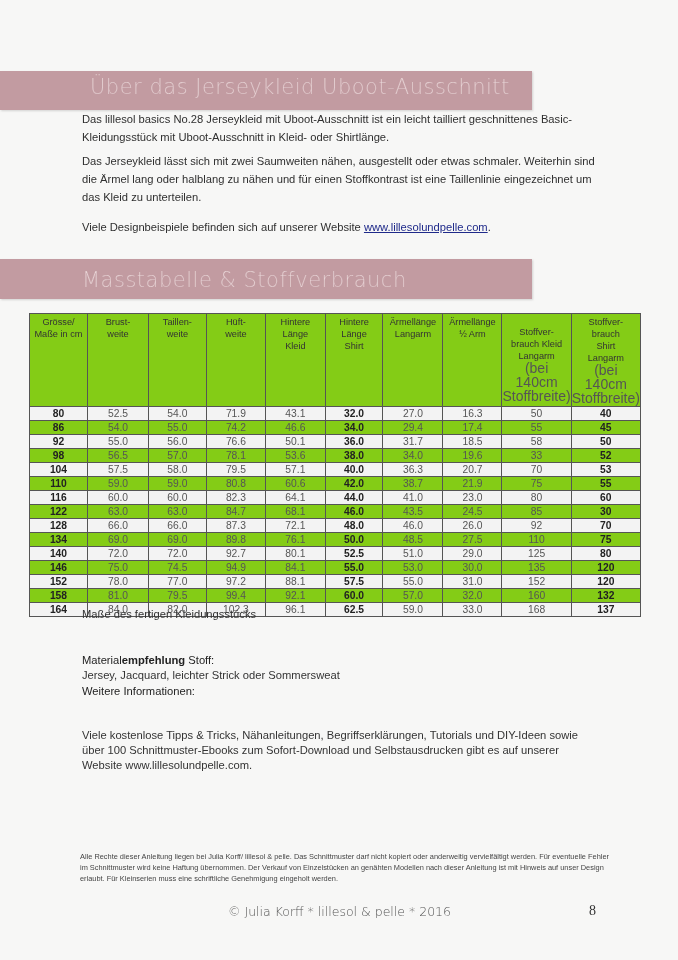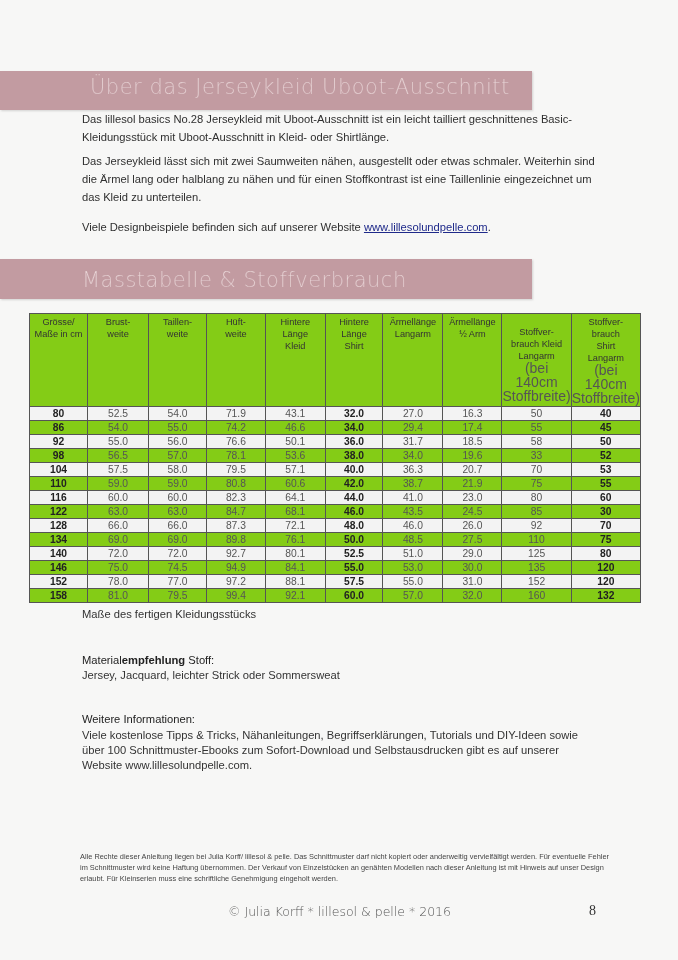--- a/index.html
+++ b/index.html
@@ -50,21 +50,21 @@
   table.sizes th .small { font-size: 14px; color: #555; }
   table.sizes td { height: 13px; line-height: 13px; font-size: 10.3px; color: #555; }
   table.sizes td.b { font-weight: bold; color: #222; }
   table.sizes tr:nth-child(odd) td { background: #f3f3f3; }
 
   .note { position: absolute; left: 82px; font-size: 11.2px; color: #333; }
   #note-measures { top: 608px; }
   .heading { position: absolute; left: 82px; font-size: 11.2px; color: #222; }
   #mat-heading { top: 654px; }
   #mat-text { top: 669px; }
-  #info-heading { top: 713px; text-align: center; }
+  #info-heading { top: 685px; text-align: center; }
   #info-text { top: 728px; width: 520px; line-height: 15px; }
 
   #legal {
     position: absolute; left: 80px; top: 851px; width: 530px;
     font-size: 7.4px; line-height: 11px; color: #444;
   }
   #footer {
     position: absolute; left: 228px; top: 904px;
     font-family: "DejaVu Sans", sans-serif; font-weight: 200;
     font-size: 12.5px; color: #555; white-space: nowrap;
@@ -280,20 +280,32 @@
         <td>81.0</td>
         <td>79.5</td>
         <td>99.4</td>
         <td>92.1</td>
         <td class="b">60.0</td>
         <td>57.0</td>
         <td>32.0</td>
         <td>160</td>
         <td class="b">132</td>
       </tr>
+      <tr>
+        <td class="b">164</td>
+        <td>84.0</td>
+        <td>82.0</td>
+        <td>102.3</td>
+        <td>96.1</td>
+        <td class="b">62.5</td>
+        <td>59.0</td>
+        <td>33.0</td>
+        <td>168</td>
+        <td class="b">137</td>
+      </tr>
     </tbody>
 </table>
 
 <div class="note" id="note-measures">Maße des fertigen Kleidungsstücks</div>
 
 <div class="heading" id="mat-heading"><span>Material</span><b>empfehlung</b><span> Stoff:</span></div>
 <div class="note" id="mat-text">Jersey, Jacquard, leichter Strick oder Sommersweat</div>
 
 <div class="heading" id="info-heading">Weitere Informationen:</div>
 <div class="note" id="info-text">Viele kostenlose Tipps &amp; Tricks, Nähanleitungen, Begriffserklärungen, Tutorials und DIY-Ideen sowie über 100 Schnittmuster-Ebooks zum Sofort-Download und Selbstausdrucken gibt es auf unserer Website www.lillesolundpelle.com.</div>

